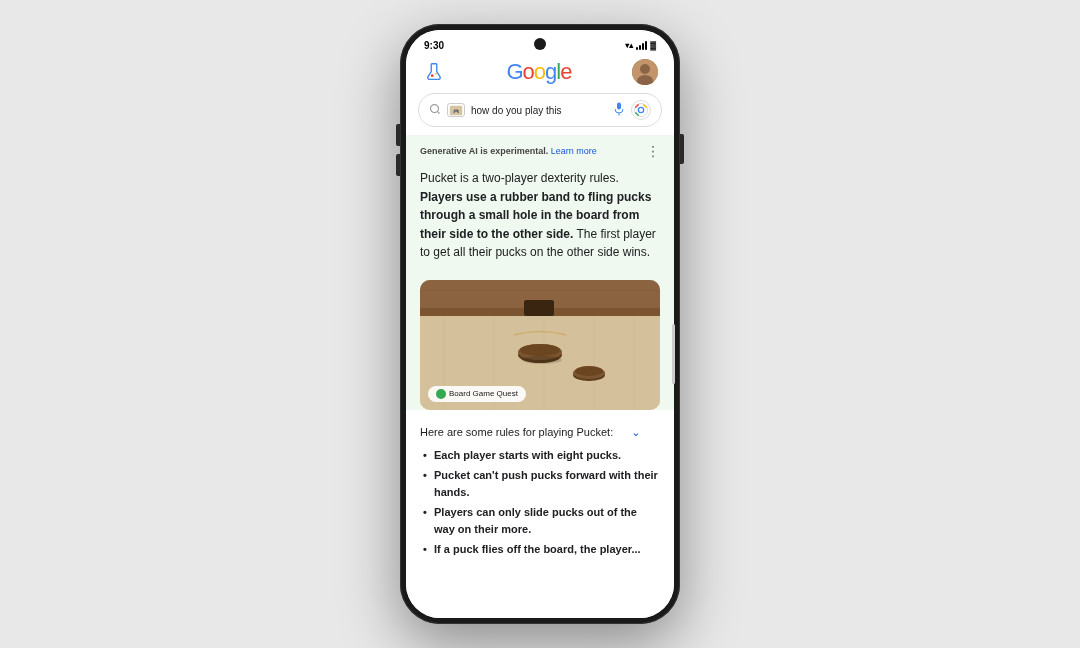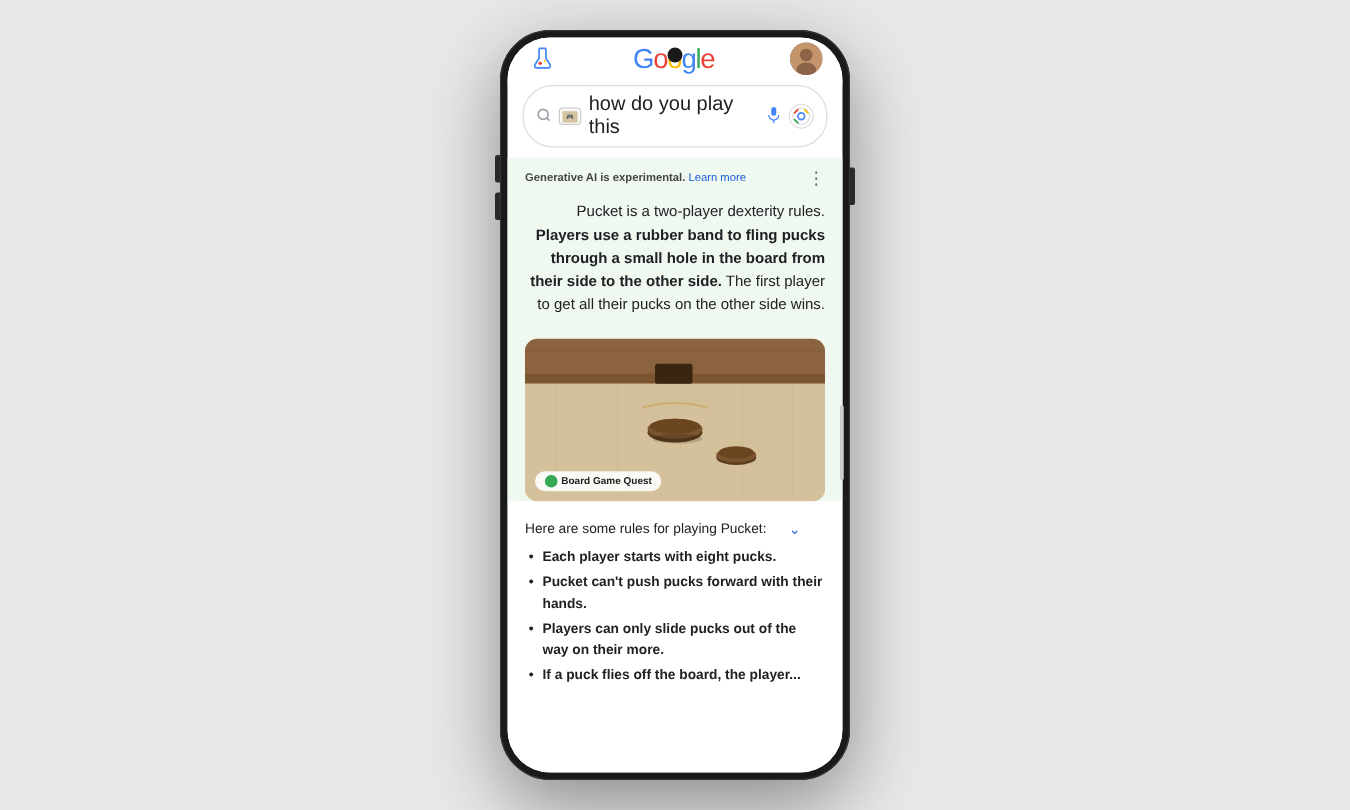--- a/index.html
+++ b/index.html
@@ -131,21 +131,21 @@
       border: 1.5px solid #ccc;
       border-radius: 3px;
       display: flex;
       align-items: center;
       justify-content: center;
       font-size: 8px;
     }
 
     .search-text {
       flex: 1;
-      font-size: 16px;
+      font-size: 10px;
       color: #202124;
     }
 
     .mic-icon {
       color: #4285F4;
       font-size: 12px;
     }
 
     .lens-icon {
       width: 20px;
@@ -169,21 +169,20 @@
 
     .content-area::-webkit-scrollbar {
       display: none;
     }
 
     
     .ai-card {
       background: #f0f9f0;
       margin: 0;
       padding: 0;
-      text-align: right;
     }
 
     .ai-header {
       display: flex;
       align-items: center;
       justify-content: space-between;
       padding: 8px 14px 6px;
       border-bottom: none;
     }
 
@@ -223,21 +222,20 @@
     }
 
     
     .game-image {
       margin: 4px 14px 10px;
       border-radius: 10px;
       overflow: hidden;
       height: 130px;
       background: linear-gradient(180deg, #8B7355 0%, #C4A882 30%, #D4B896 60%, #E8D4B8 100%);
       position: relative;
-      font-weight: bold;
     }
 
     .game-image-inner {
       width: 100%;
       height: 100%;
       position: relative;
       overflow: hidden;
     }
 
     .image-source-badge {
@@ -344,20 +342,33 @@
 <body>
 
 <div class="phone-container">
   <div class="phone-notch"></div>
   <div class="volume-button-up"></div>
   <div class="volume-button-down"></div>
   <div class="power-button"></div>
 
   <div class="phone-screen">
 
+    <div class="status-bar">
+      <span class="status-time">9:30</span>
+      <div class="status-icons">
+        <span style="font-size:8px;">▾▴</span>
+        <span style="font-size:8px; display:flex; align-items:flex-end; gap:1px;">
+          <span style="display:inline-block; width:2px; height:3px; background:#000; border-radius:1px;"></span>
+          <span style="display:inline-block; width:2px; height:5px; background:#000; border-radius:1px;"></span>
+          <span style="display:inline-block; width:2px; height:7px; background:#000; border-radius:1px;"></span>
+          <span style="display:inline-block; width:2px; height:9px; background:#000; border-radius:1px;"></span>
+        </span>
+        <span style="font-size:8px;">▓</span>
+      </div>
+    </div>
 
     <div class="google-header">
       <div class="flask-icon">
         <svg width="22" height="22" viewBox="0 0 24 24">
           <path d="M9 3v8.5L5.5 17c-.83 1.33-.08 3 1.5 3h10c1.58 0 2.33-1.67 1.5-3L15 11.5V3" fill="none" stroke="#4285F4" stroke-width="1.5"></path>
           <path d="M9 3h6" fill="none" stroke="#4285F4" stroke-width="1.5"></path>
           <circle cx="10" cy="16" r="1.5" fill="#EA4335"></circle>
           <circle cx="14" cy="14" r="1" fill="#FBBC05"></circle>
         </svg>
       </div>

